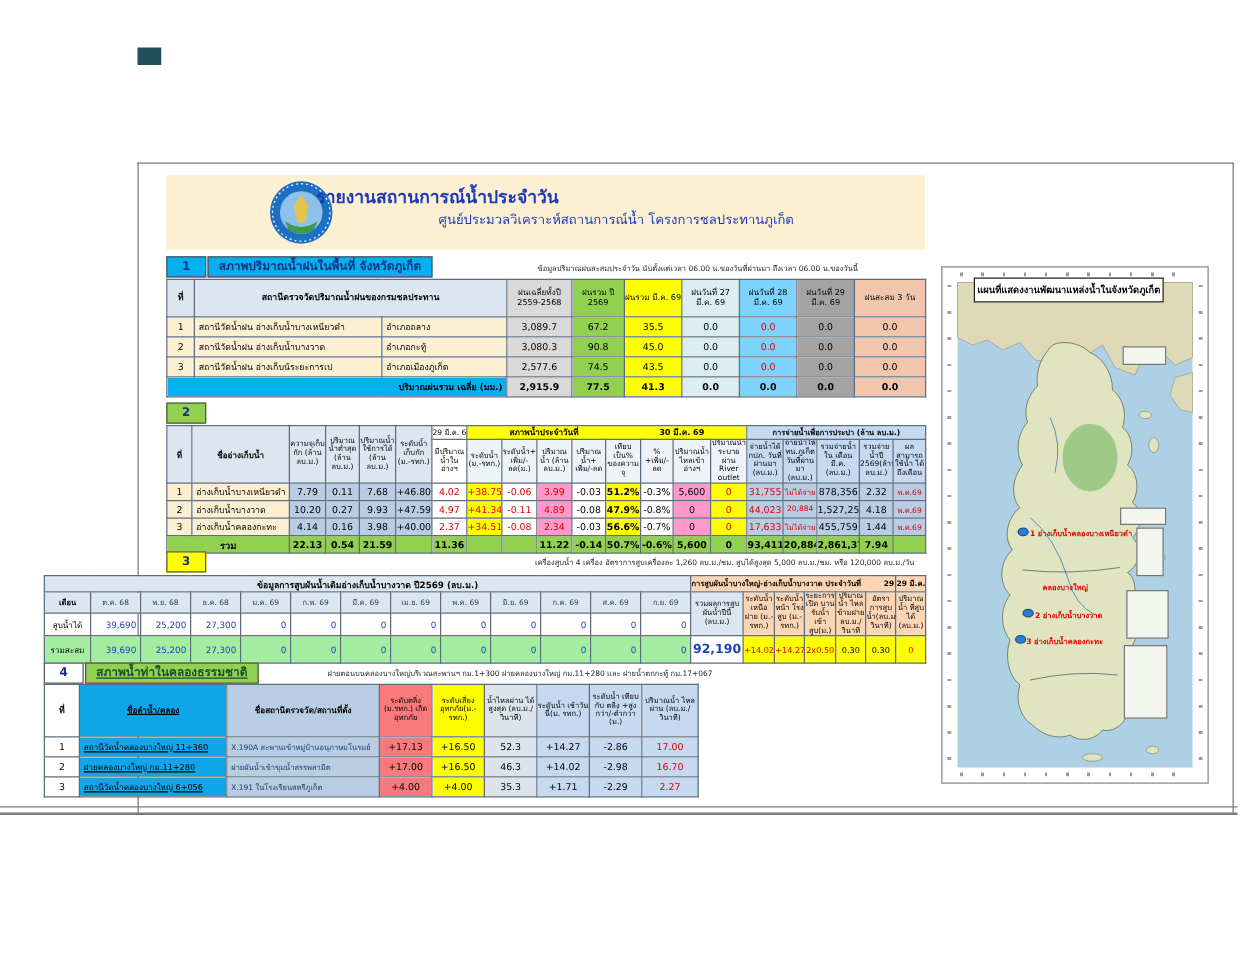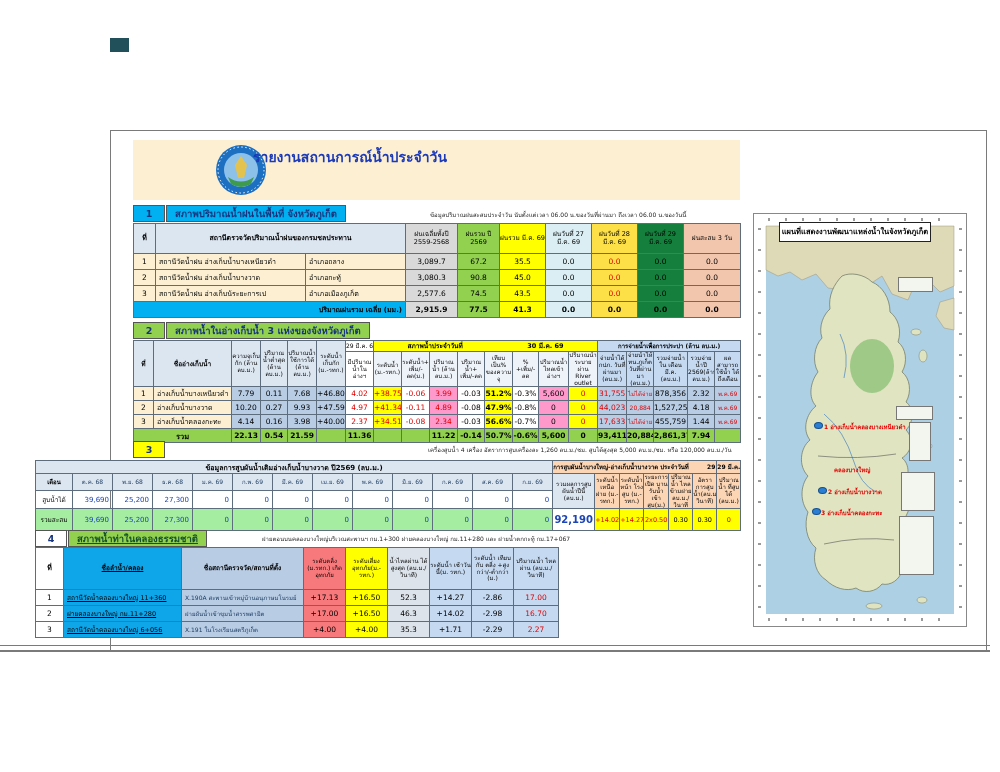--- a/index.html
+++ b/index.html
@@ -24,21 +24,21 @@
   table.t td{border:1px solid #5d6d7e;padding:0;text-align:center;font-size:7.5px;
              overflow:hidden;white-space:nowrap;vertical-align:middle;}
   .wrap{white-space:normal !important;line-height:1.15;}
   .bold{font-weight:bold;}
   .tl{text-align:left !important;padding-left:3px !important;}
   .tr-al{text-align:right !important;padding-right:3px !important;}
   .f6{font-size:6px !important;} .f65{font-size:6.5px !important;} .f7{font-size:7px !important;}
   .red{color:#e00000;} .blue{color:#1c45b8;} .navy{color:#17375e;}
   .bg-cream{background:#fdf0d2;} .bg-hdr{background:#dce6f1;} .bg-gray{background:#d9d9d9;margin-top:21px;}
   .bg-green{background:#92d050;} .bg-yel{background:#ffff00;} .bg-cyl{background:#daeef3;}
-  .bg-org{background:#fde047;margin-top:24px;} .bg-grn2{background:#15803d;} .bg-sal{background:#f2c6ad;}
+  .bg-org{background:#7dd3fc;margin-top:24px;} .bg-grn2{background:#a3a3a3;} .bg-sal{background:#f2c6ad;}
   .bg-blue{background:#b8cce4;} .bg-pink{background:#ff99cc;} .bg-red{background:#f8797b;margin-top:17px;}
   .bg-salh{background:#fcd5b4;} .bg-cry{background:#0ea5e9;text-decoration:underline;} .bg-grn3{background:#a5eda0;}
   .bg-cyan{background:#00b0f0;} .bg-sub{background:#eef3fa;} .bg-sup{background:#c5d9f1;}
   .bg-grayb{background:#dce3ea;}
   #t1 tbody.gen tr{height:16px;} #t2 tbody.gen tr{height:14px;} #t4 tbody.gen tr{height:16px;}
   .total-big{font-size:10px !important;font-weight:bold;color:#1c45b8;background:#fff;}
   
   .mapPanel{position:absolute;left:753px;top:213px;width:212px;height:412px;background:#fff;border:1px solid #888;}
   .mapTitle{position:absolute;left:25px;top:8px;width:150px;height:18px;line-height:18px;background:#fff;
             border:1px solid #222;text-align:center;font-size:7.5px;font-weight:bold;z-index:5;}
@@ -64,20 +64,21 @@
     <div class="logo">
       <svg width="52" height="52" viewBox="0 0 52 52">
         <circle cx="26" cy="26" r="25" fill="#1d6fc2"></circle>
         <circle cx="26" cy="26" r="23" fill="none" stroke="#fff" stroke-width="1" stroke-dasharray="1.5 2.5"></circle>
         <circle cx="26" cy="26" r="17" fill="#8ec1ea"></circle>
         <path d="M26 12 l6 9 -3 13 h-6 l-3 -13 z" fill="#e3c34d"></path>
         <path d="M13 33 q13 9 26 0 l-3 7 q-10 6 -20 0 z" fill="#3e9a4d"></path>
       </svg>
     </div>
     <div class="hTitle">รายงานสถานการณ์น้ำประจำวัน</div>
+    <div class="hSub">ศูนย์ประมวลวิเคราะห์สถานการณ์น้ำ   โครงการชลประทานภูเก็ต</div>
   </div>
 
   <div class="secnum bg-cyan" style="left:133px;top:205px;">1</div>
   <div class="sectitle bg-cyan" style="left:166px;top:205px;">สภาพปริมาณน้ำฝนในพื้นที่ จังหวัดภูเก็ต</div>
   <div class="secnote" style="left:430px;top:210px;">ข้อมูลปริมาณฝนสะสมประจำวัน นับตั้งแต่เวลา 06.00 น.ของวันที่ผ่านมา ถึงเวลา 06.00 น.ของวันนี้</div>
 
   <table class="t" id="t1" style="left:133px;top:223px;width:607px;">
     <colgroup>
         <col style="width:22px">
         <col style="width:150px">
@@ -149,21 +150,20 @@
           <td class="bg-yel bold">41.3</td>
           <td class="bg-cyl bold">0.0</td>
           <td class="bg-org bold">0.0</td>
           <td class="bg-grn2 bold">0.0</td>
           <td class="bg-sal bold">0.0</td>
         </tr>
       </tbody>
   </table>
 
   <div class="secnum bg-green" style="left:133px;top:322px;">2</div>
-  <div class="sectitle bg-green" style="left:166px;top:322px;">สภาพน้ำในอ่างเก็บน้ำ  3  แห่งของจังหวัดภูเก็ต</div>
 
   <table class="t" id="t2" style="left:133px;top:340px;width:607px;">
     <colgroup>
         <col style="width:20px">
         <col style="width:78px">
         <col style="width:29px">
         <col style="width:27px">
         <col style="width:29px">
         <col style="width:29px">
         <col style="width:28px">

